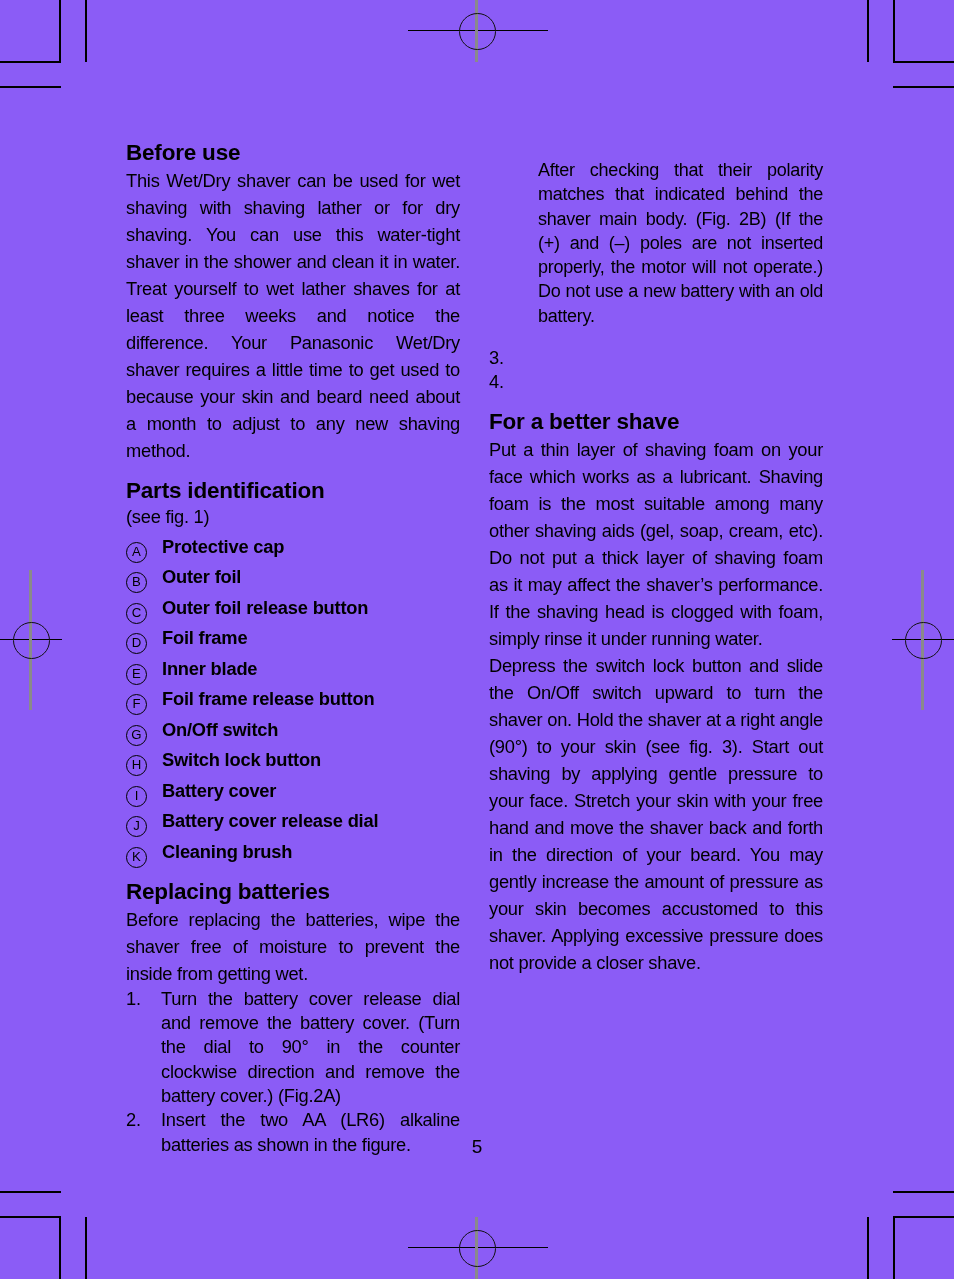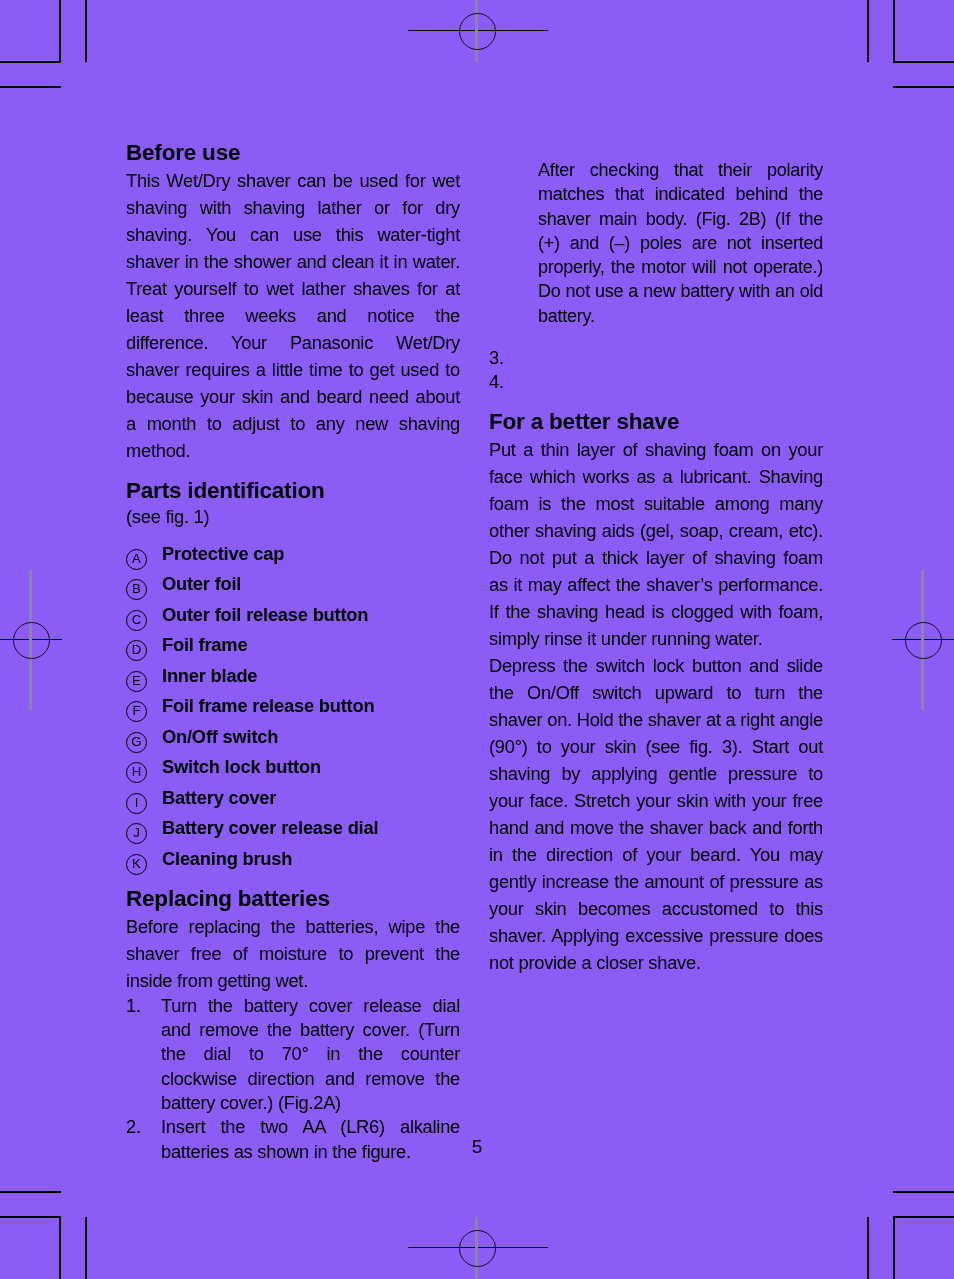--- a/index.html
+++ b/index.html
@@ -61,21 +61,21 @@
     line-height: 27px;
     margin: 0;
     text-align: justify;
     text-justify: inter-word;
     letter-spacing: -0.25px;
   }
 
   p.subnote {
     font-size: 18.3px;
     line-height: 24.3px;
-    margin: 0 0 13px 0;
+    margin: 0 0 6px 0;
     letter-spacing: -0.25px;
   }
 
   
   ul.parts {
     list-style: none;
     margin: 6px 0 0 0;
     padding: 0;
   }
   ul.parts li {
@@ -251,21 +251,21 @@
         <span class="part-label">Cleaning brush</span>
       </li>
     </ul>
 
     <h2 class="section-title tight-top">Replacing batteries</h2>
     <p class="body">Before replacing the batteries, wipe the shaver free of moisture to prevent the inside from getting wet.</p>
 
     <ol class="steps">
       <li>
         <span class="num">1.</span>
-        <span class="steptext">Turn the battery cover release dial and remove the battery cover. (Turn the dial to 70° in the counter clockwise direction and remove the battery cover.) (Fig.2A)</span>
+        <span class="steptext">Turn the battery cover release dial and remove the battery cover. (Turn the dial to 90° in the counter clockwise direction and remove the battery cover.) (Fig.2A)</span>
       </li>
       <li>
         <span class="num">2.</span>
         <span class="steptext">Insert the two AA (LR6) alkaline batteries as shown in the figure.</span>
       </li>
     </ol>
 
   </div>
 
   <div class="column" id="col-right">

